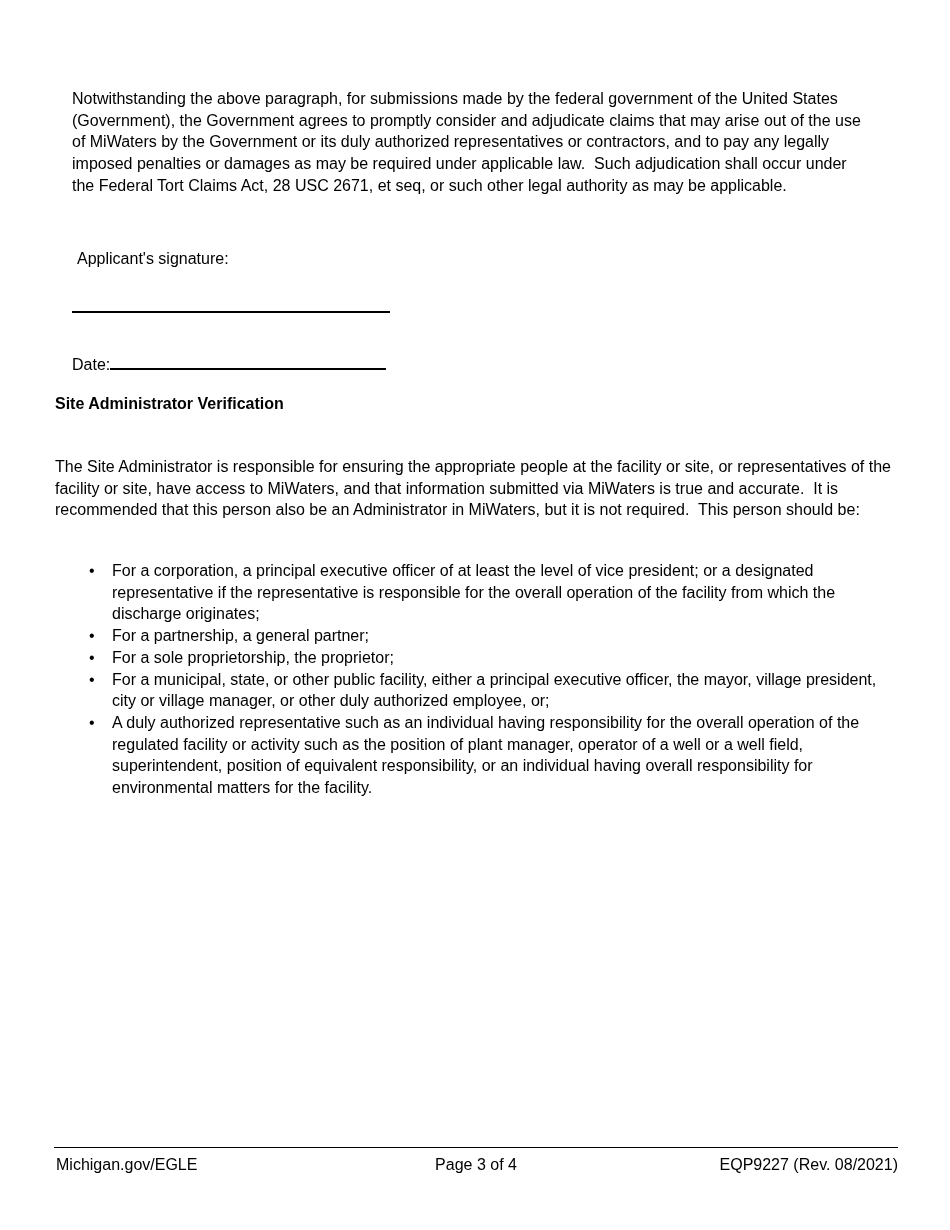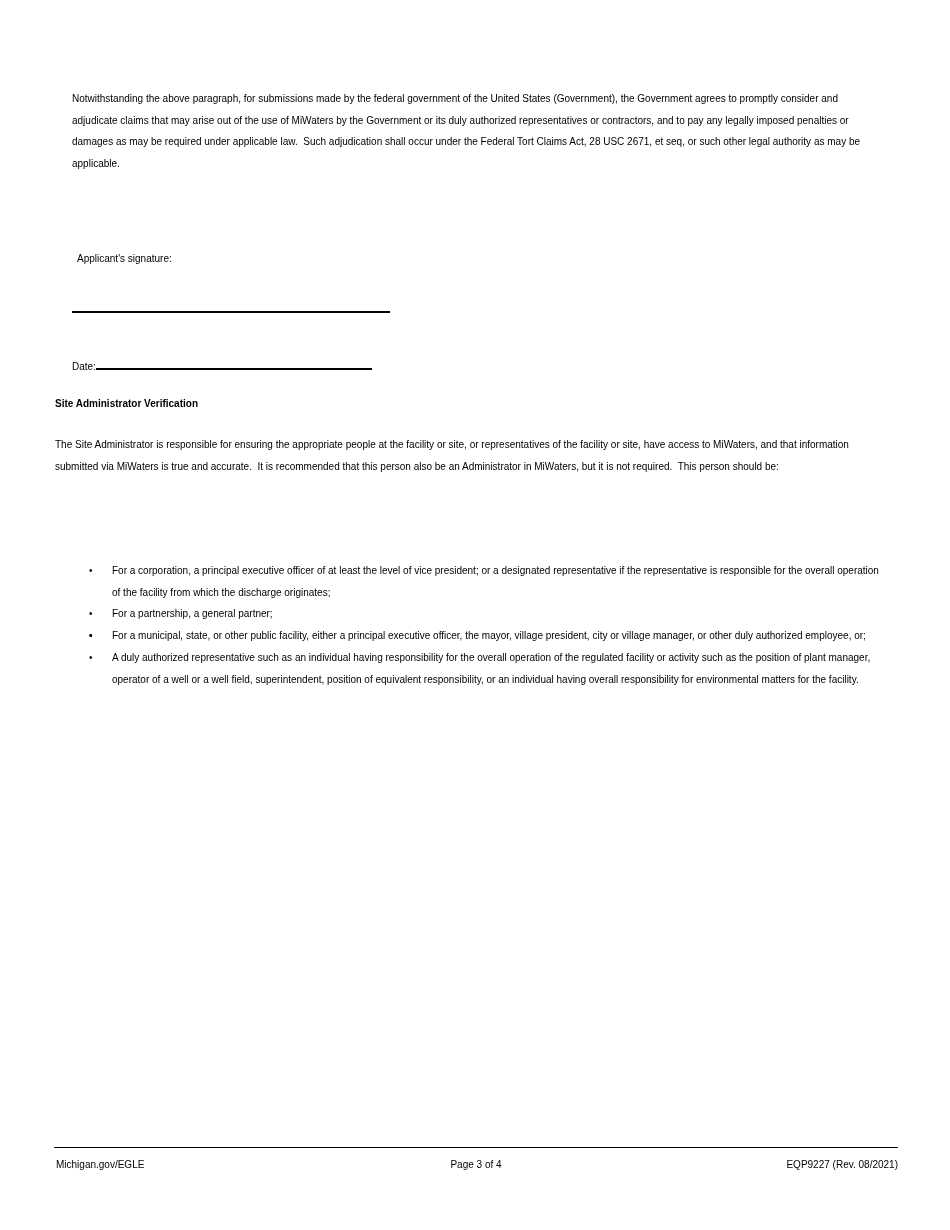--- a/index.html
+++ b/index.html
@@ -3,40 +3,40 @@
 <meta charset="utf-8">
 <style>
   html, body { margin: 0; padding: 0; background: #ffffff; }
   .page {
     position: relative;
     width: 950px;
     height: 1230px;
     background: #ffffff;
     color: #000000;
     font-family: "Liberation Sans", "DejaVu Sans", sans-serif;
-    font-size: 10px;
+    font-size: 16px;
     line-height: 21.7px;
     overflow: hidden;
   }
   .abs { position: absolute; }
   .para { white-space: pre-wrap; }
   #paragraph1 { left: 72px; top: 88px; width: 792px; }
   #sig-label { left: 77px; top: 236px; margin-top: 12px; }
   #sig-line {
     left: 72px; top: 311px; width: 318px; height: 0;
     border-bottom: 2px solid #000;
   }
   #date-row { left: 72px; top: 353px; }
   #date-line {
     display: inline-block;
     width: 276px; height: 15px;
     border-bottom: 2px solid #000;
   }
   #section-heading { left: 55px; top: 393px; font-weight: bold; }
-  #paragraph2 { left: 55px; top: 434px; width: 838px; }
+  #paragraph2 { left: 55px; top: 456px; width: 838px; }
   #bullet-list { left: 87px; top: 560px; width: 796px; }
   #bullet-list ul { margin: 0; padding: 0; list-style: none; }
   #bullet-list li { position: relative; padding-left: 25px; }
   #bullet-list .dot { position: absolute; left: 2px; top: 0; }
   #footer-rule {
     left: 54px; top: 1147px; width: 844px; height: 0;
     border-top: 1px solid #000;
   }
   #footer { left: 54px; top: 1154px; width: 844px; height: 24px; }
   #footer .left  { position: absolute; left: 2px; top: 0; text-align: right; }
@@ -67,20 +67,21 @@
       <li>
         <span class="dot">•</span>
         <span class="para">For a corporation, a principal executive officer of at least the level of vice president; or a designated representative if the representative is responsible for the overall operation of the facility from which the discharge originates;</span>
       </li>
       <li>
         <span class="dot">•</span>
         <span class="para">For a partnership, a general partner;</span>
       </li>
       <li>
         <span class="dot">•</span>
+        <span class="para">For a sole proprietorship, the proprietor;</span>
       </li>
       <li>
         <span class="dot">•</span>
         <span class="para">For a municipal, state, or other public facility, either a principal executive officer, the mayor, village president, city or village manager, or other duly authorized employee, or;</span>
       </li>
       <li>
         <span class="dot">•</span>
         <span class="para">A duly authorized representative such as an individual having responsibility for the overall operation of the regulated facility or activity such as the position of plant manager, operator of a well or a well field, superintendent, position of equivalent responsibility, or an individual having overall responsibility for environmental matters for the facility.</span>
       </li>
     </ul>

